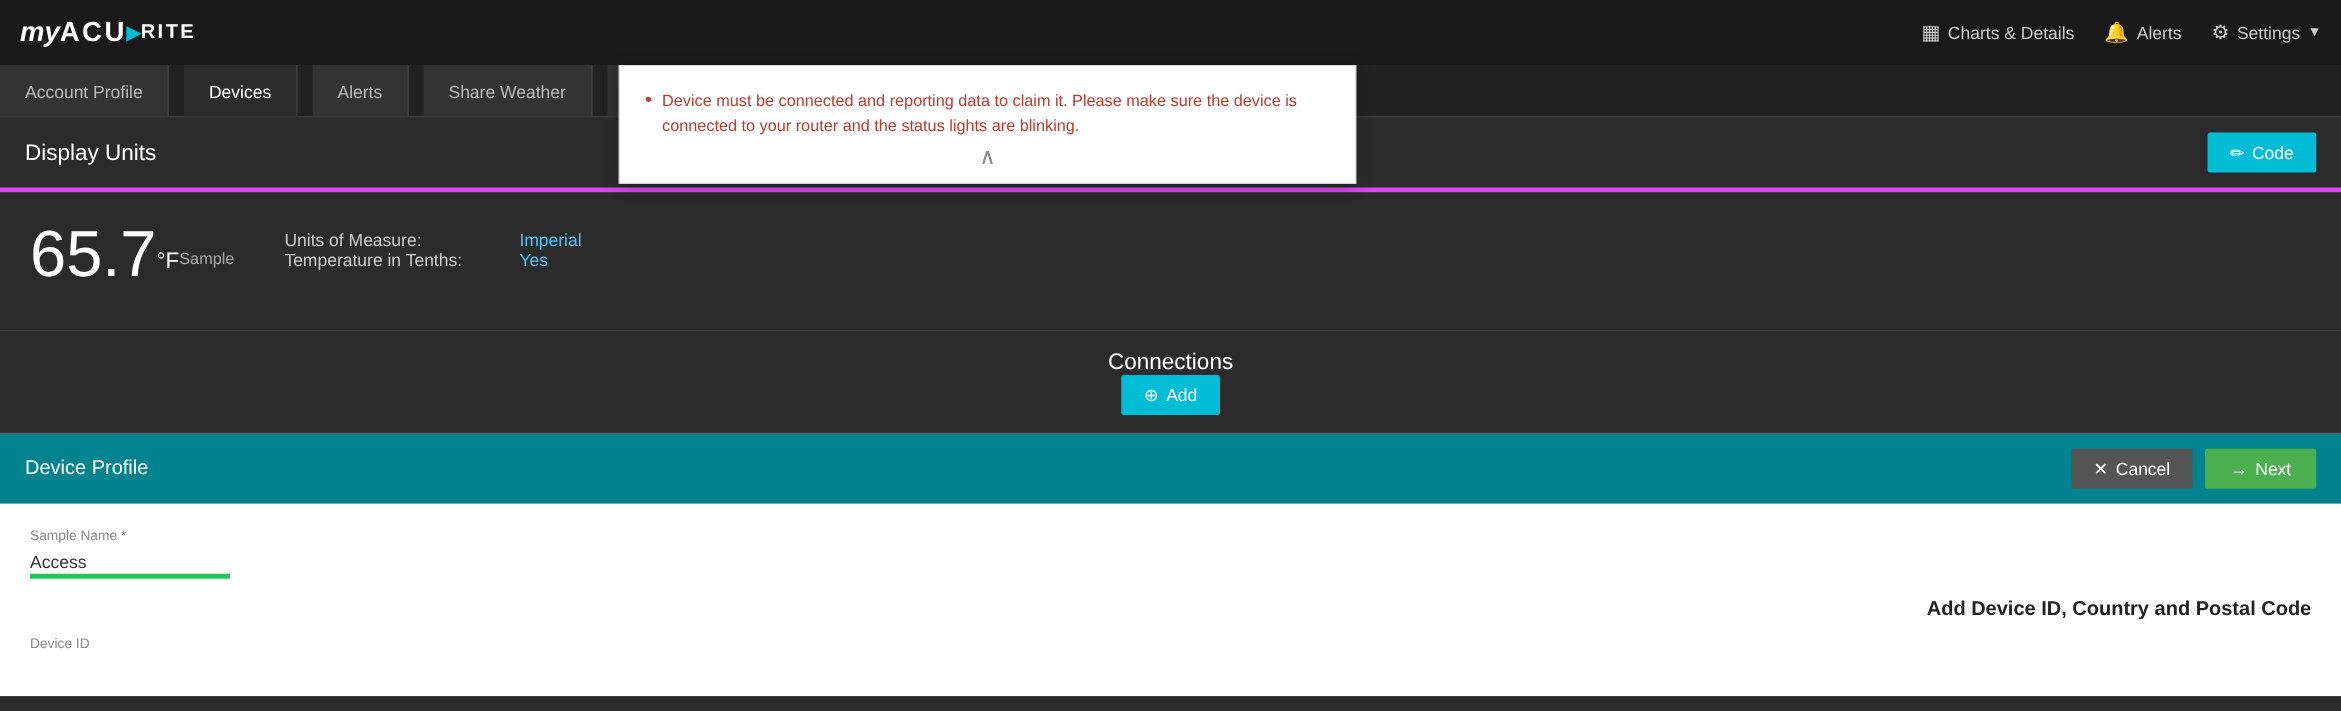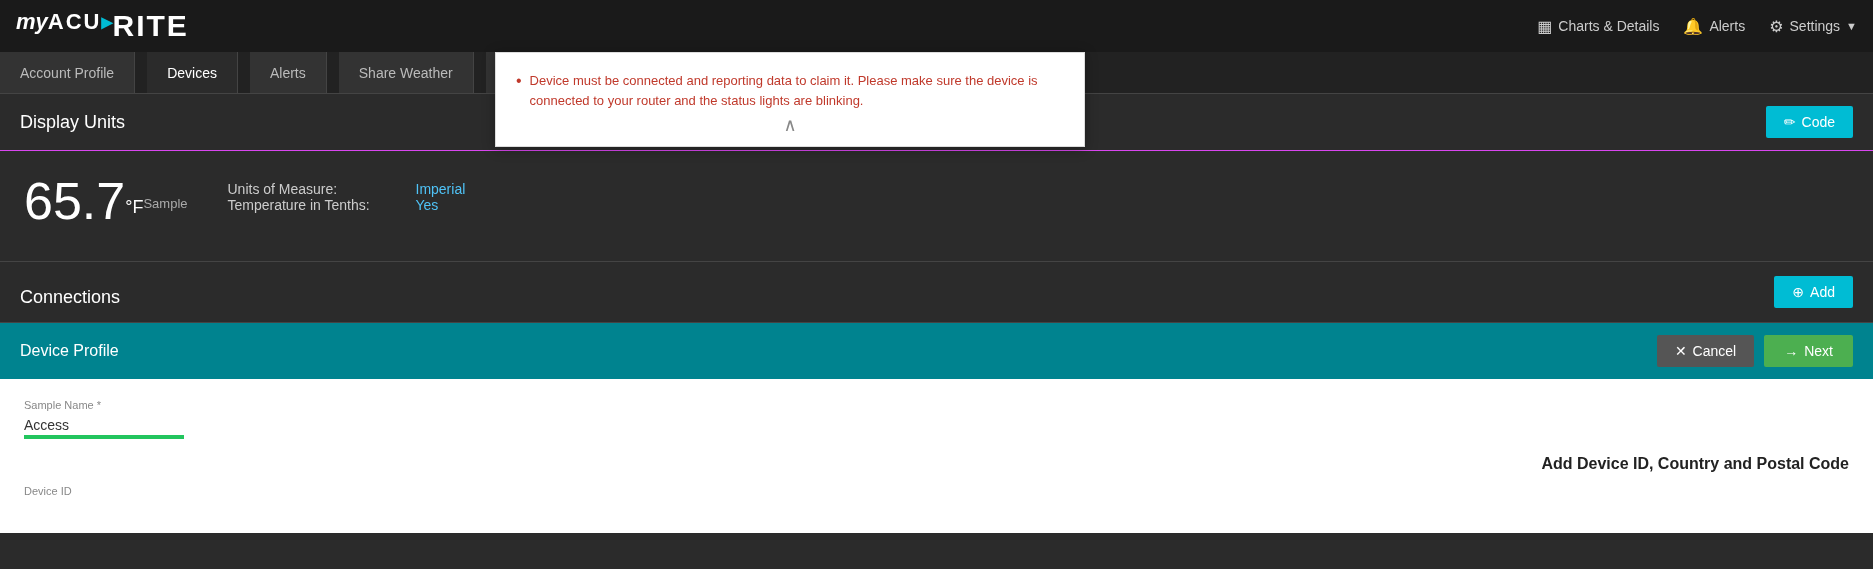--- a/index.html
+++ b/index.html
@@ -9,42 +9,42 @@
     .top-nav {
       background: #1a1a1a;
       display: flex;
       align-items: center;
       padding: 0 16px;
       height: 52px;
       position: relative;
     }
     .logo {
       display: flex;
-      align-items: flex-start;
+      align-items: center;
       margin-right: auto;
     }
     .logo-my {
       font-style: italic;
       font-size: 22px;
       color: #fff;
       font-weight: bold;
     }
     .logo-acu {
       font-size: 22px;
       color: #fff;
       font-weight: bold;
       letter-spacing: 2px;
     }
     .logo-dot {
       color: #00bcd4;
       font-size: 22px;
       font-weight: bold;
     }
     .logo-rite {
-      font-size: 30px;
+      font-size: 16px;
       color: #fff;
       font-weight: bold;
       letter-spacing: 2px;
     }
     .nav-actions {
       display: flex;
       align-items: center;
       gap: 24px;
     }
     .nav-action-item {
@@ -91,21 +91,21 @@
       padding: 0;
     }
 
     
     .section-header {
       display: flex;
       align-items: center;
       justify-content: space-between;
       padding: 12px 20px;
       background: #2b2b2b;
-      border-bottom: 1px solid #d946ef;
+      border-bottom: 4px solid #d946ef;
     }
     .section-title {
       font-size: 18px;
       color: #fff;
       font-weight: normal;
     }
     .btn-edit {
       background: #00bcd4;
       color: #fff;
       border: none;
@@ -168,24 +168,25 @@
     .units-row-value {
       color: #4fc3f7;
     }
 
     
     .connections-section {
       background: #2b2b2b;
     }
     .connections-header {
       display: flex;
-      align-items: flex-end;
+      align-items: center;
       justify-content: space-between;
       padding: 14px 20px;
       border-bottom: 1px solid #444;
+      flex-direction: column;
     }
 
     
     .device-profile-card {
       background: #f0abfc;
       color: #333;
       margin: 0;
     }
     .device-profile-header {
       background: #00838f;

